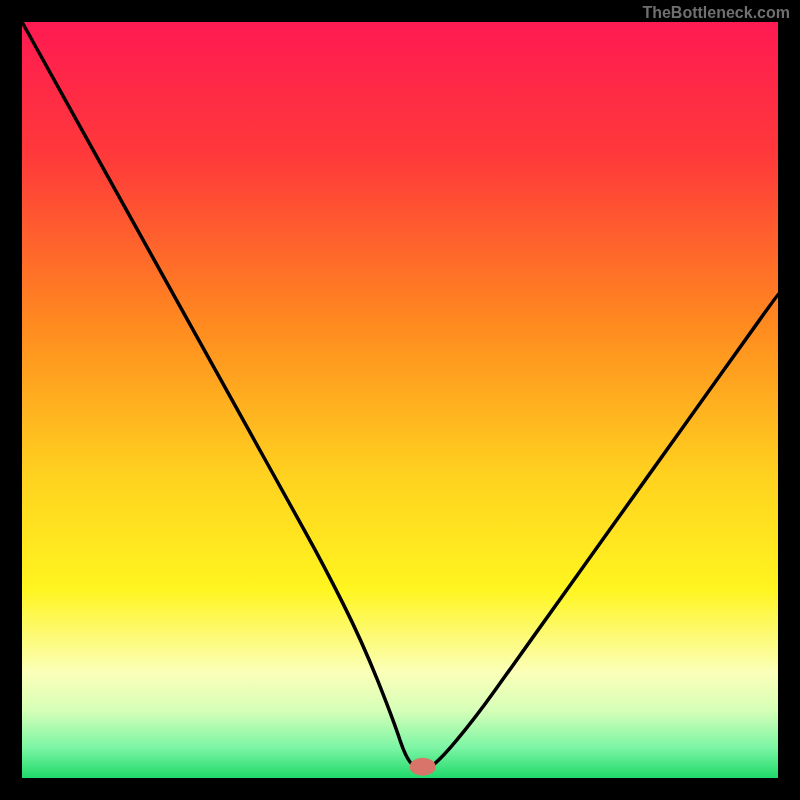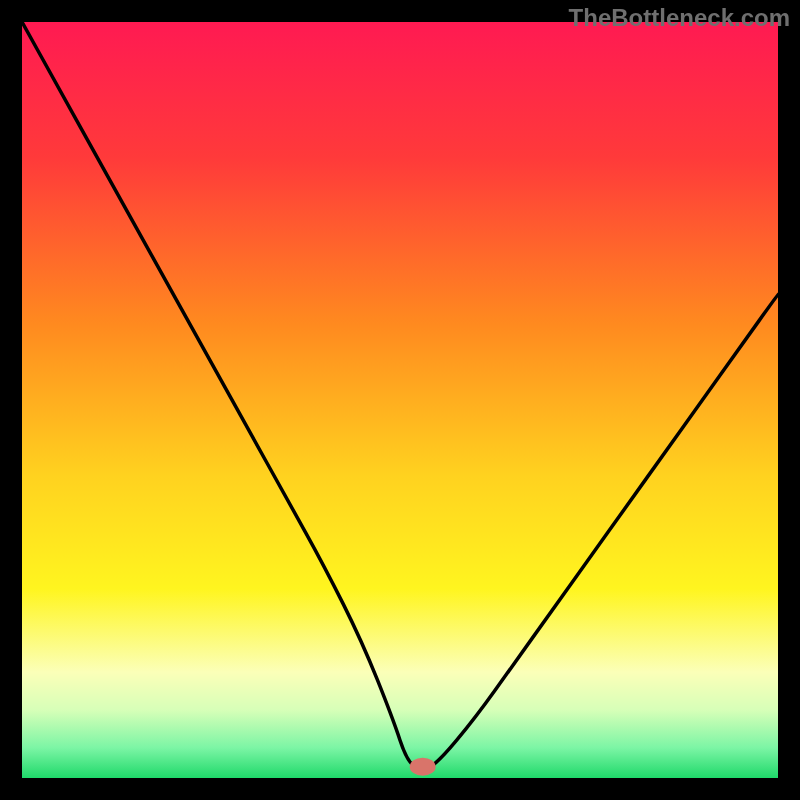--- a/index.html
+++ b/index.html
@@ -17,21 +17,21 @@
     position: relative;
     width: 800px;
     height: 800px;
     background: #000;
   }
   .watermark {
     position: absolute;
     top: 4px;
     right: 10px;
     font-family: Arial, sans-serif;
-    font-size: 24px;
+    font-size: 16px;
     font-weight: bold;
     color: #6f6f6f;
     z-index: 10;
   }
   .plot-area {
     position: absolute;
     left: 22px;
     top: 22px;
     width: 756px;
     height: 756px;

